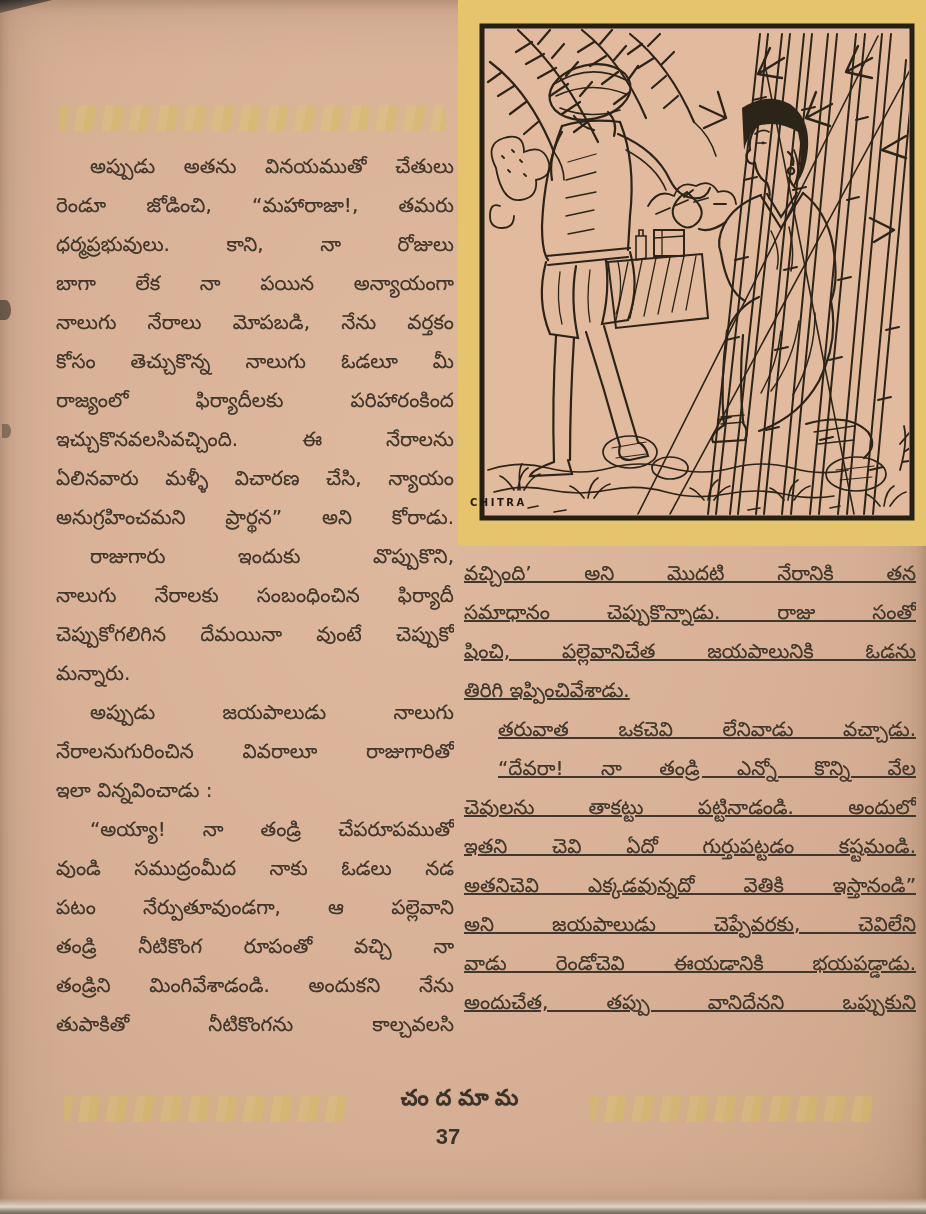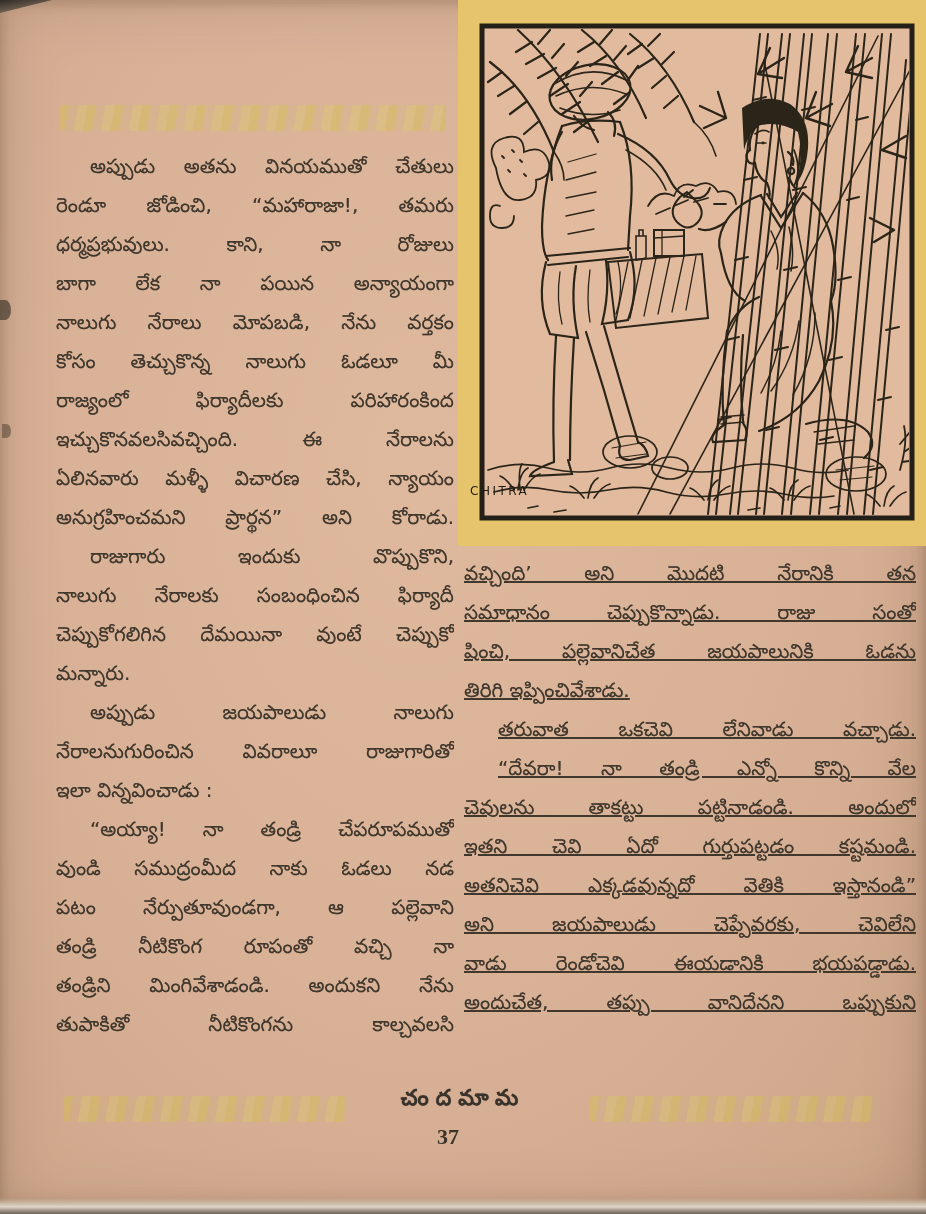--- a/index.html
+++ b/index.html
@@ -18,36 +18,36 @@
   
   .band{position:absolute;height:26px;opacity:.75;filter:blur(.6px);
     background:repeating-linear-gradient(100deg, rgba(213,193,70,.55) 0 9px, rgba(213,193,70,.12) 9px 18px, rgba(224,206,96,.45) 18px 27px);
     border-radius:3px;}
   .band-top{left:60px;top:105px;width:386px;}
   .band-bottom-left{left:64px;top:1096px;width:282px;}
   .band-bottom-right{left:590px;top:1096px;width:282px;}
   
   .illustration{position:absolute;left:458px;top:0;width:468px;height:546px;}
   .illustration svg{display:block;width:468px;height:546px;}
-  .chitra-sig{position:absolute;left:12px;top:484px;font-size:12px;font-weight:normal;letter-spacing:2.5px;color:#1f1a13;}
+  .chitra-sig{position:absolute;left:12px;top:497px;font-size:10px;font-weight:bold;letter-spacing:2.5px;color:#1f1a13;}
   
   .col{position:absolute;color:#41382d;font-size:20px;}
   .col-left{left:56px;top:147px;width:398px;}
   .col-right{left:464px;top:554px;width:452px;text-decoration:underline;}
   .text-line{height:39px;line-height:39px;white-space:normal;overflow:hidden;text-align:justify;
     text-shadow:0 0 .6px rgba(65,56,45,.55);}
   .text-line::after{content:"";display:inline-block;width:100%;height:0;}
   .text-line.indent{text-indent:34px;}
   .text-line.flush{text-align:left;}
   .text-line.flush::after{content:none;}
   
   .footer-title{position:absolute;left:320px;top:1085px;width:286px;text-align:center;
     font-size:22px;font-weight:bold;letter-spacing:7px;color:#39322a;text-shadow:0 0 .8px rgba(57,50,42,.6);}
   .page-number{position:absolute;left:408px;top:1124px;width:80px;text-align:center;
-    font-family:Liberation Serif, serif;font-size:22px;font-weight:bold;color:#3a342b;}
+    font-family:Liberation Sans, sans-serif;font-size:22px;font-weight:bold;color:#3a342b;}
 </style>
 </head>
 <body>
 
 <div class="sheet">
 
   <div class="corner-tear"></div>
   <div class="edge-mark-1"></div>
   <div class="edge-mark-2"></div>
 

